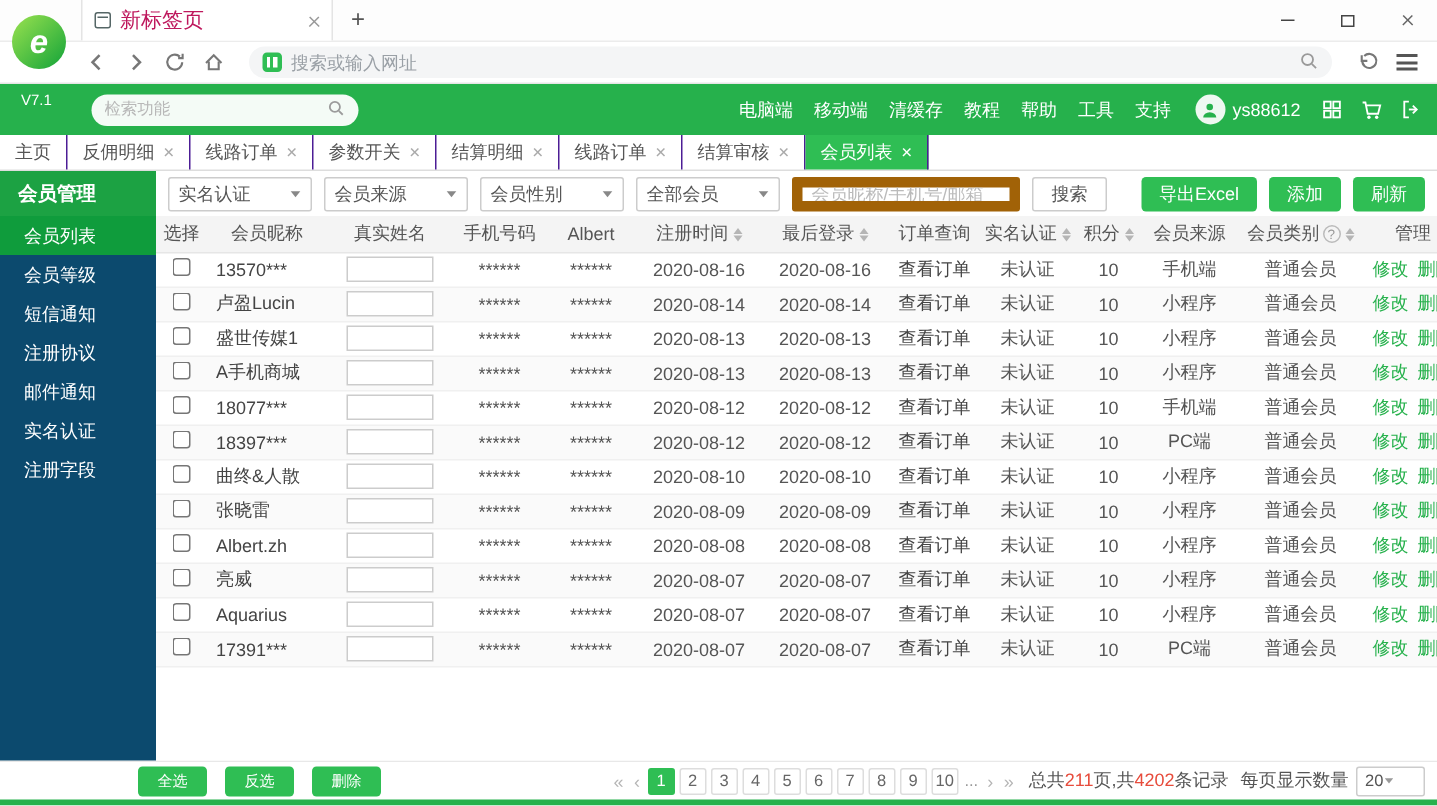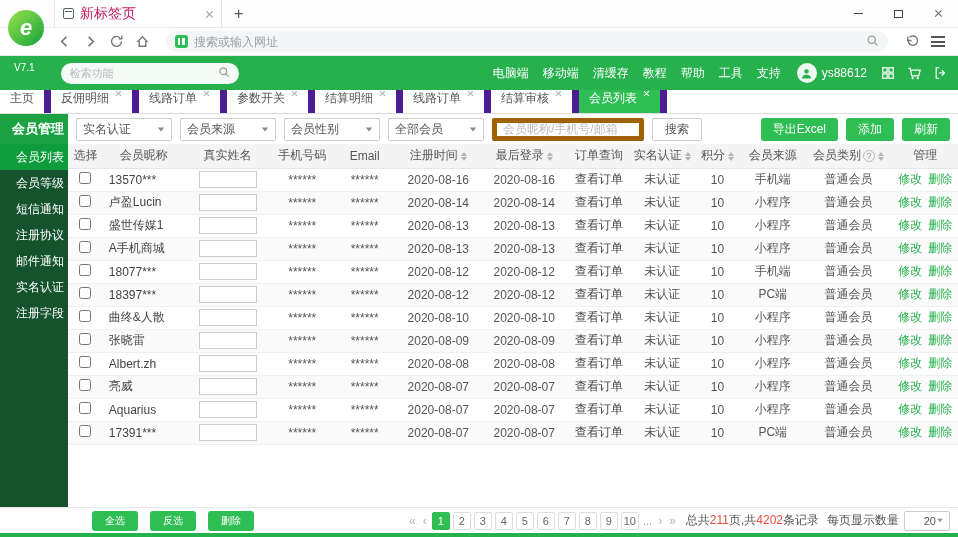--- a/index.html
+++ b/index.html
@@ -47,38 +47,38 @@
 .hsearch input::placeholder{color:#b8b8b8}
 .hnav{margin-left:auto;display:flex;gap:14px;font-size:12px;align-items:center}
 .hnav-item{cursor:pointer;white-space:nowrap}
 .avatar{width:20px;height:20px;border-radius:50%;background:#eef8f1;display:flex;align-items:center;justify-content:center;margin-left:16px;flex-shrink:0}
 .uname{margin-left:5px;font-size:12px}
 .hicons{display:flex;gap:12px;margin-left:14px;align-items:center}
 .hicon{display:flex;align-items:center;justify-content:center}
 
 
 .page-tabs{height:24px;display:flex;align-items:stretch;background:#fff;border-bottom:1px solid #ddd;font-size:12px;color:#555}
-.ptab{display:flex;align-items:flex-start;gap:6px;padding:0 10px;border-right:7px solid #4c1d95;cursor:pointer;white-space:nowrap}
+.ptab{display:flex;align-items:center;gap:6px;padding:0 10px;border-right:1px solid #4c1d95;cursor:pointer;white-space:nowrap}
 .ptab.active{background:#2fbe54;color:#fff}
 .ptab-close{color:#aaa;width:7px;height:7px}
 .ptab-close:before,.ptab-close:after{width:7px;height:1.1px;top:3px}
 .ptab.active .ptab-close{color:#fff}
 
 
 .content{display:flex;height:393px}
-.sidebar{width:68px;background:#14532d;color:#fff;flex-shrink:0}
+.sidebar{width:104px;background:#0c4a6e;color:#fff;flex-shrink:0}
 .side-title{height:30px;line-height:30px;padding-left:12px;font-size:13px;background:#1ca243;font-weight:bold}
 .side-item{height:26px;line-height:26px;padding-left:16px;font-size:12px;cursor:pointer}
 .side-item.active{background:#0f9c3c}
 .main{flex:1;display:flex;flex-direction:column;overflow:hidden;background:#fff}
 
 .filterbar{height:30px;display:flex;align-items:center;gap:8px;padding:0 8px;flex-shrink:0}
 .fselect{width:96px;height:23px;border:1px solid #ccc;border-radius:2px;display:flex;align-items:center;justify-content:space-between;padding:0 6px;color:#555;cursor:pointer;background:#fff}
 .fselect .tri-dn{border-top-color:#888;transform:scale(.8)}
-.kw-input{width:152px;height:23px;border:5px solid #a16207;border-radius:2px;padding:0 6px;font-size:12px;color:#333;outline:none}
+.kw-input{width:152px;height:23px;border:7px solid #a16207;border-radius:2px;padding:0 6px;font-size:12px;color:#333;outline:none}
 .kw-input::placeholder{color:#bbb}
 .search-btn{height:23px;padding:0 12px;border:1px solid #ccc;border-radius:2px;background:#fff;color:#555;font-size:12px;cursor:pointer}
 .right-btns{margin-left:auto;display:flex;gap:8px}
 .gbtn{height:23px;padding:0 12px;border:0;border-radius:3px;background:#2fbe54;color:#fff;font-size:12px;cursor:pointer;white-space:nowrap}
 
 table{width:100%;border-collapse:collapse;table-layout:fixed;font-size:12px}
 thead th{height:24px;background:#f4f4f4;font-weight:normal;color:#555;border-bottom:1px solid #e6e6e6;text-align:center;white-space:nowrap;overflow:hidden}
 tbody td{height:23px;text-align:center;color:#555;border-bottom:1px solid #f0f0f0;white-space:nowrap;overflow:hidden}
 tbody tr:nth-child(even){background:#fafafa}
 td.nick{text-align:left;padding-left:6px;color:#444}
@@ -97,21 +97,21 @@
 .fb-left{display:flex;gap:12px;margin-left:84px}
 .fb-left .gbtn{height:20px;padding:0 13px;font-size:10px}
 .pager{margin-left:auto;display:flex;align-items:center;gap:3px}
 .pnav{color:#b5b5b5;font-size:12px;padding:0 2px;cursor:pointer}
 .pnum{min-width:18px;height:18px;line-height:16px;border:1px solid #ddd;border-radius:2px;text-align:center;font-size:11px;color:#666;cursor:pointer;background:#fff;padding:0 2px}
 .pnum.active{background:#2fbe54;border-color:#2fbe54;color:#fff}
 .pellipsis{color:#999;font-size:11px;padding:0 1px}
 .totals{font-size:12px;color:#555;margin-left:8px;white-space:nowrap}
 .rednum{color:#e74c3c}
 .perpage{display:flex;align-items:center;gap:5px;margin-left:8px;color:#555;white-space:nowrap}
-.pp-select{width:46px;height:20px;border:1px solid #ccc;border-radius:2px;display:flex;align-items:center;justify-content:flex-end;padding:0 5px;font-size:11px;color:#555;cursor:pointer}
+.pp-select{width:46px;height:20px;border:1px solid #ccc;border-radius:2px;display:flex;align-items:center;justify-content:flex-start;padding:0 5px;font-size:11px;color:#555;cursor:pointer}
 .pp-select .tri-dn{transform:scale(.7)}
 .bottomstrip{height:4px;background:#26b14c}
 </style>
 </head>
 <body>
 
 <div class="titlebar">
   <div class="browser-logo">e</div>
   <div class="tab">
     <span class="tab-icon"></span>
@@ -325,21 +325,21 @@
           <col style="width:62px">
           <col style="width:86px">
           <col style="width:64px">
       </colgroup>
       <thead>
           <tr>
             <th><span>选择</span></th>
             <th><span>会员昵称</span></th>
             <th><span>真实姓名</span></th>
             <th><span>手机号码</span></th>
-            <th><span>Email</span></th>
+            <th><span>Albert</span></th>
             <th><span>注册时间</span><span class="sort">
                 <i class="up"></i>
                 <i class="dn"></i>
               </span></th>
             <th><span>最后登录</span><span class="sort">
                 <i class="up"></i>
                 <i class="dn"></i>
               </span></th>
             <th><span>订单查询</span></th>
             <th><span>实名认证</span><span class="sort">

